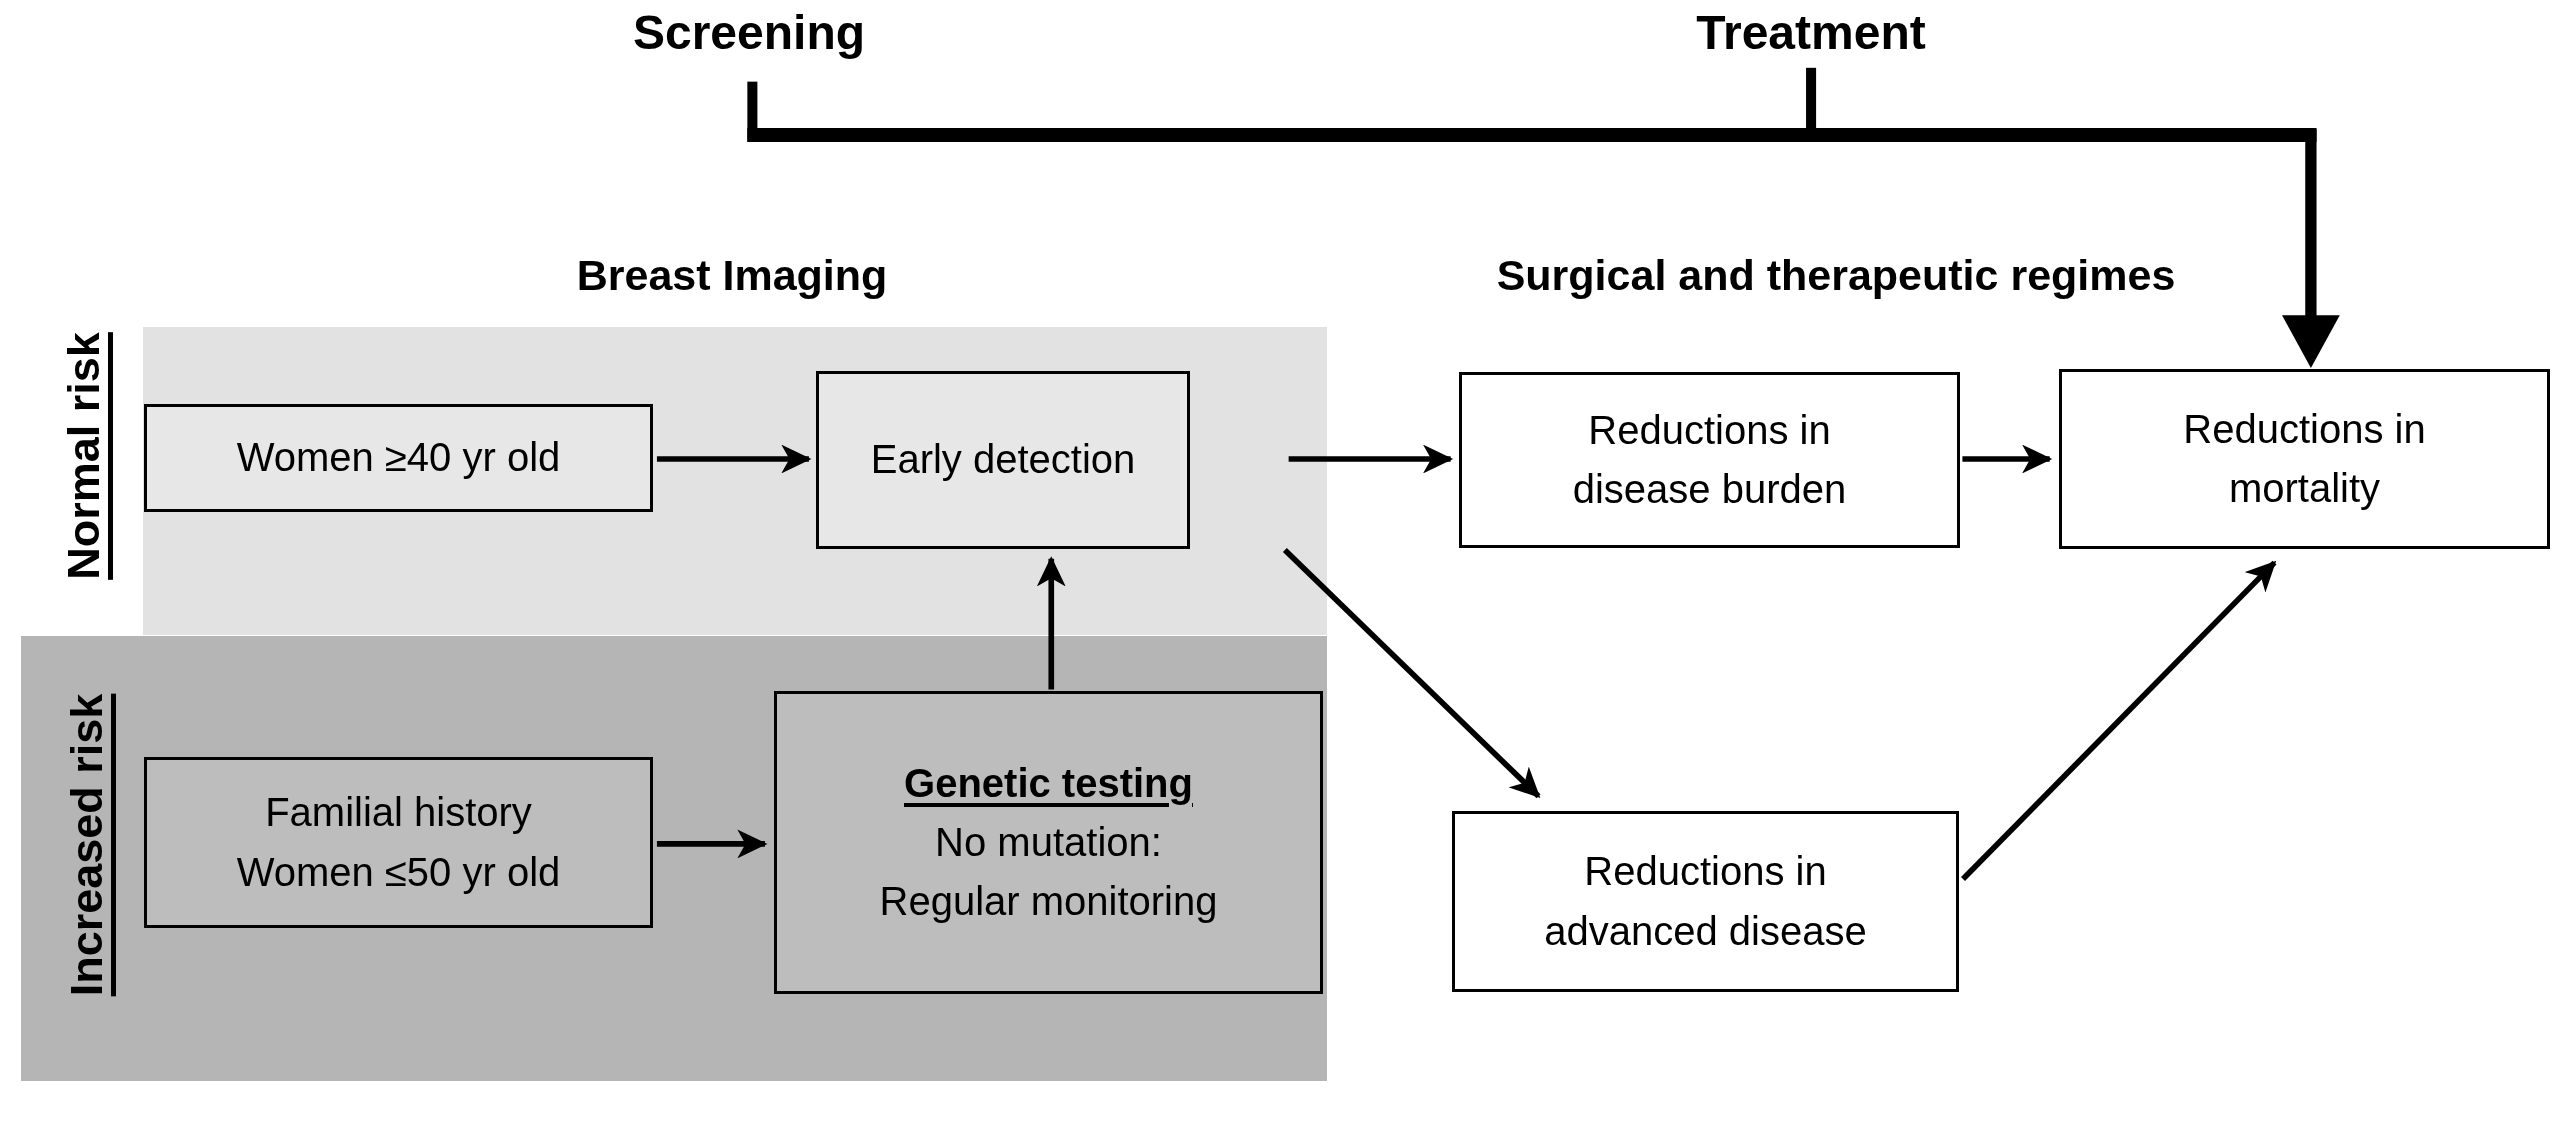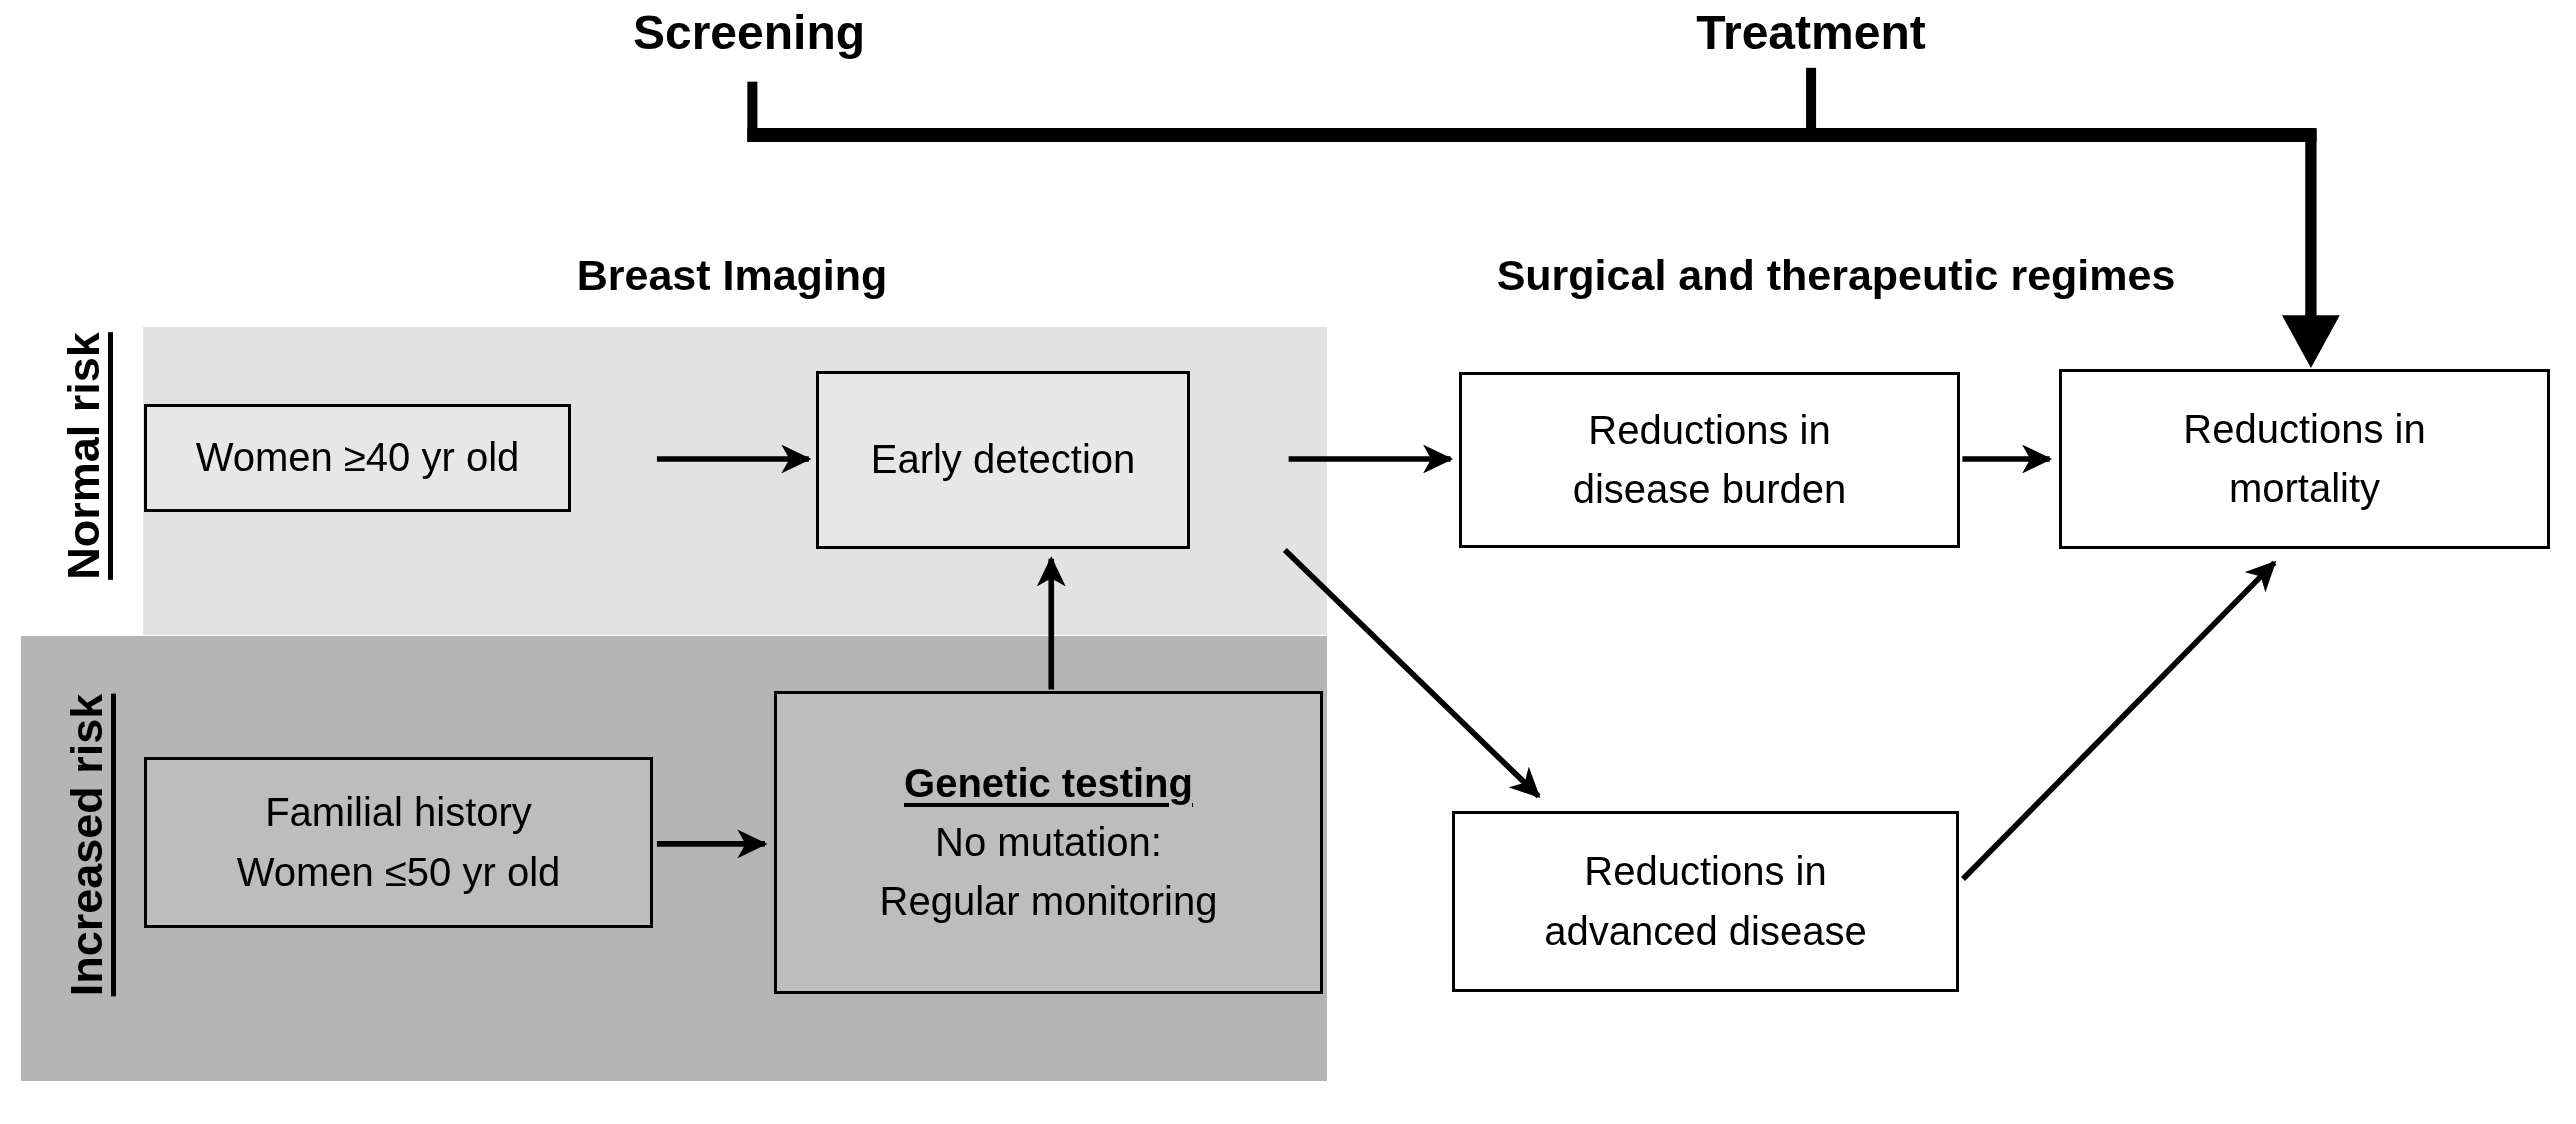--- a/index.html
+++ b/index.html
@@ -81,21 +81,21 @@
 
   <div class="toplabel" style="left:749px;top:5px;">Screening</div>
   <div class="toplabel" style="left:1811px;top:5px;">Treatment</div>
 
   <div class="sectionheader" style="left:700px;top:251px;">Breast Imaging</div>
   <div class="sectionheader" style="left:1804px;top:251px;">Surgical and therapeutic regimes</div>
 
   <div class="rowlabel" style="left:84px;top:456px;">Normal risk</div>
   <div class="rowlabel" style="left:87px;top:845px;">Increased risk</div>
 
-  <div class="box fill-light" style="left:144px;top:404px;width:427px;height:108px;text-align:center;">
+  <div class="box fill-light" style="left:144px;top:404px;width:509px;height:108px;text-align:center;">
     <div class="line">Women ≥40 yr old</div>
   </div>
 
   <div class="box fill-light" style="left:816px;top:371px;width:374px;height:178px;">
     <div class="line">Early detection</div>
   </div>
 
   <div class="box fill-white" style="left:1459px;top:372px;width:501px;height:176px;">
     <div class="line">Reductions in</div>
     <div class="line">disease burden</div>

